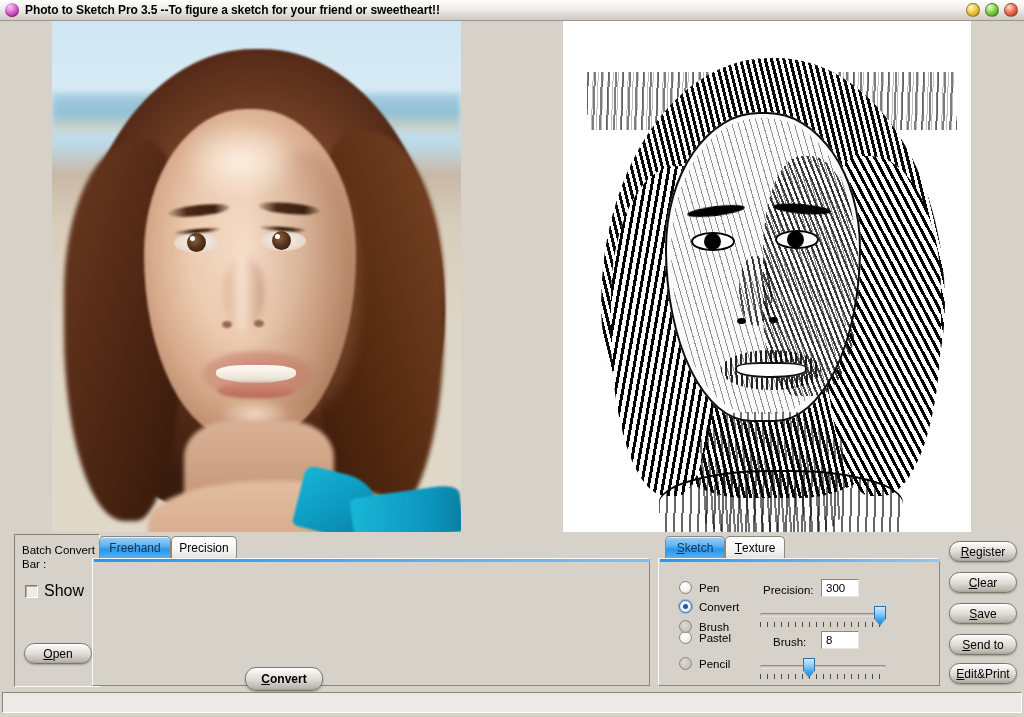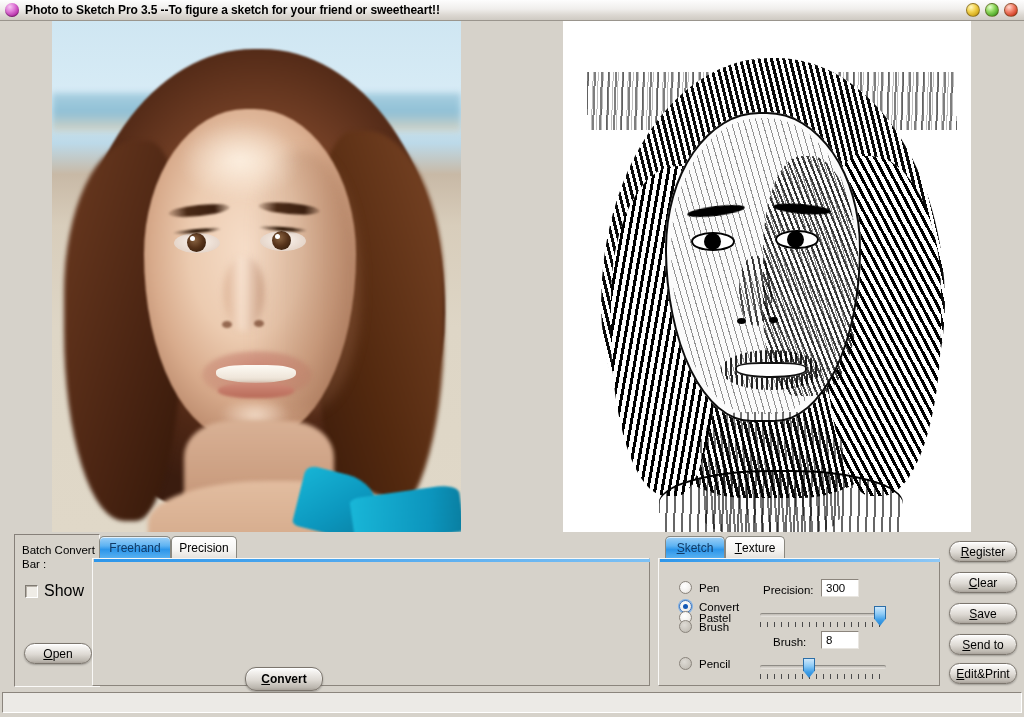--- a/index.html
+++ b/index.html
@@ -661,21 +661,21 @@
       <div class="topline"></div>
 
       <div class="radio-row" style="left:20px; top:22px;">
         <span class="radio"></span>
         <span>Pen</span>
       </div>
       <div class="radio-row" style="left:20px; top:41px;">
         <span class="radio checked"></span>
         <span>Convert</span>
       </div>
-      <div class="radio-row" style="left:20px; top:52px;justify-content:center;">
+      <div class="radio-row" style="left:20px; top:72px;justify-content:center;">
         <span class="radio"></span>
         <span>Pastel</span>
       </div>
       <div class="radio-row" style="left:20px; top:61px;">
         <span class="radio disabled"></span>
         <span>Brush</span>
       </div>
       <div class="radio-row" style="left:20px; top:98px;">
         <span class="radio disabled"></span>
         <span>Pencil</span>

